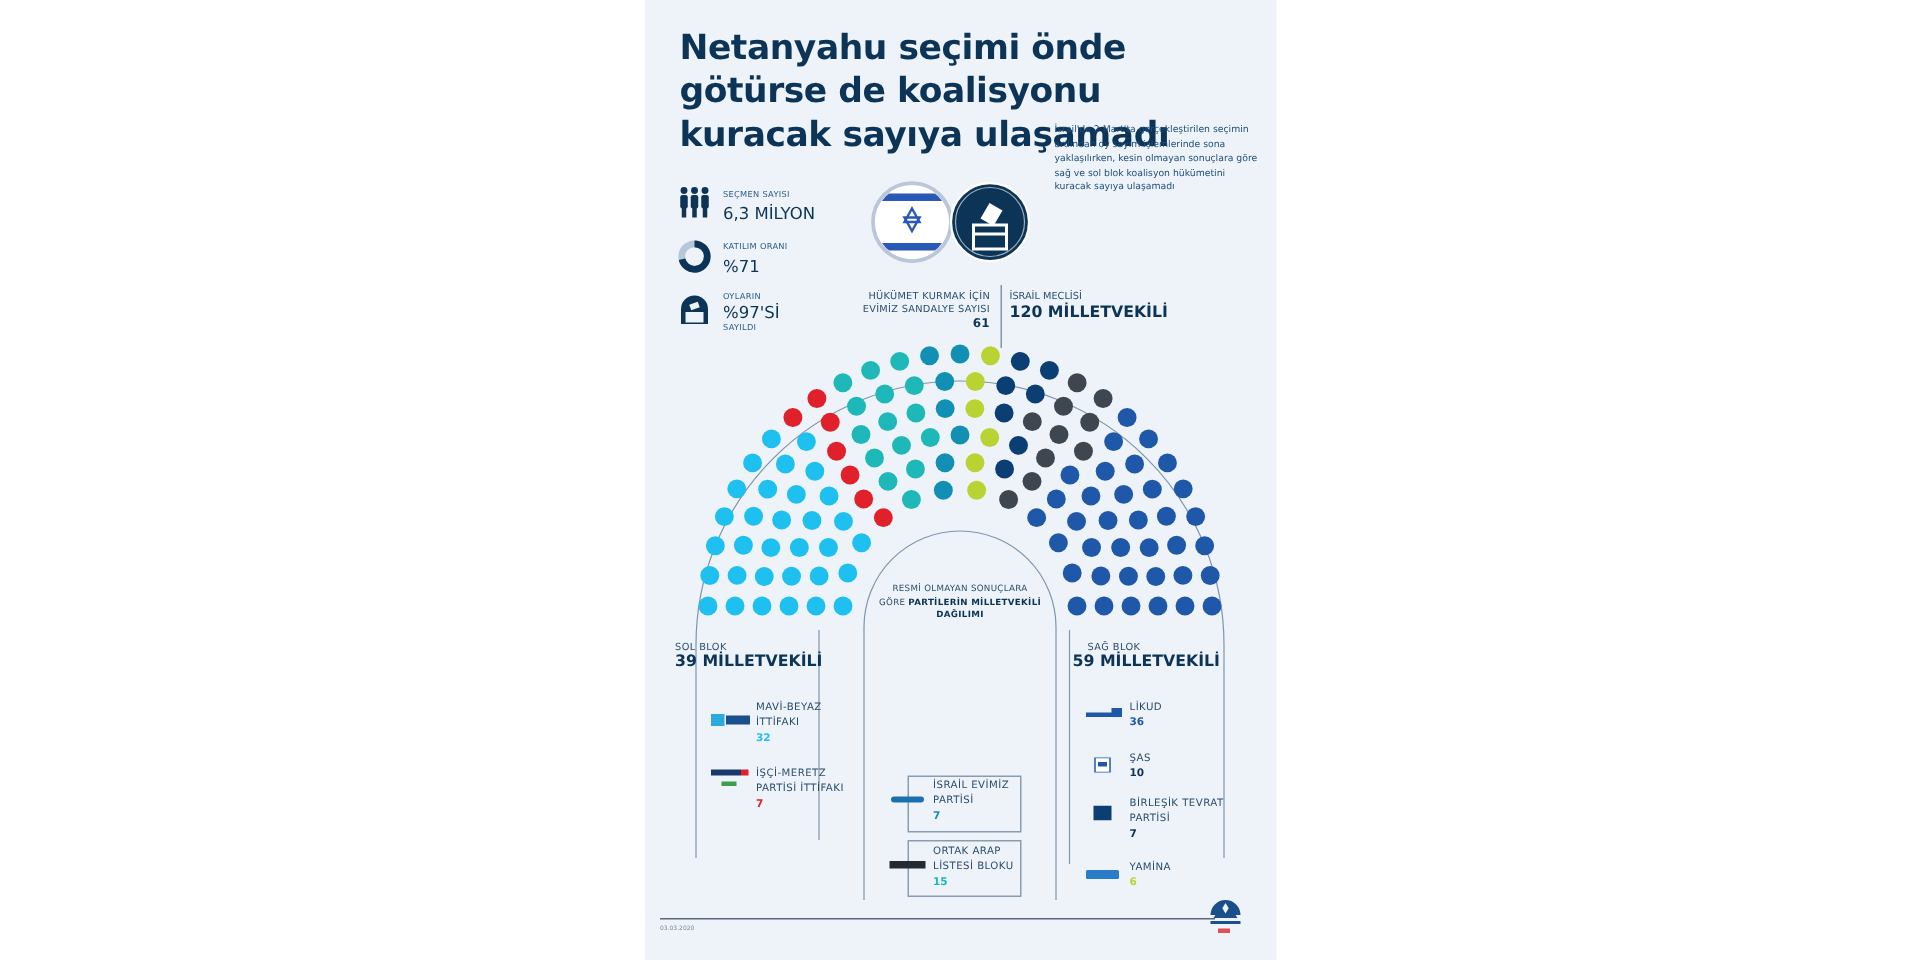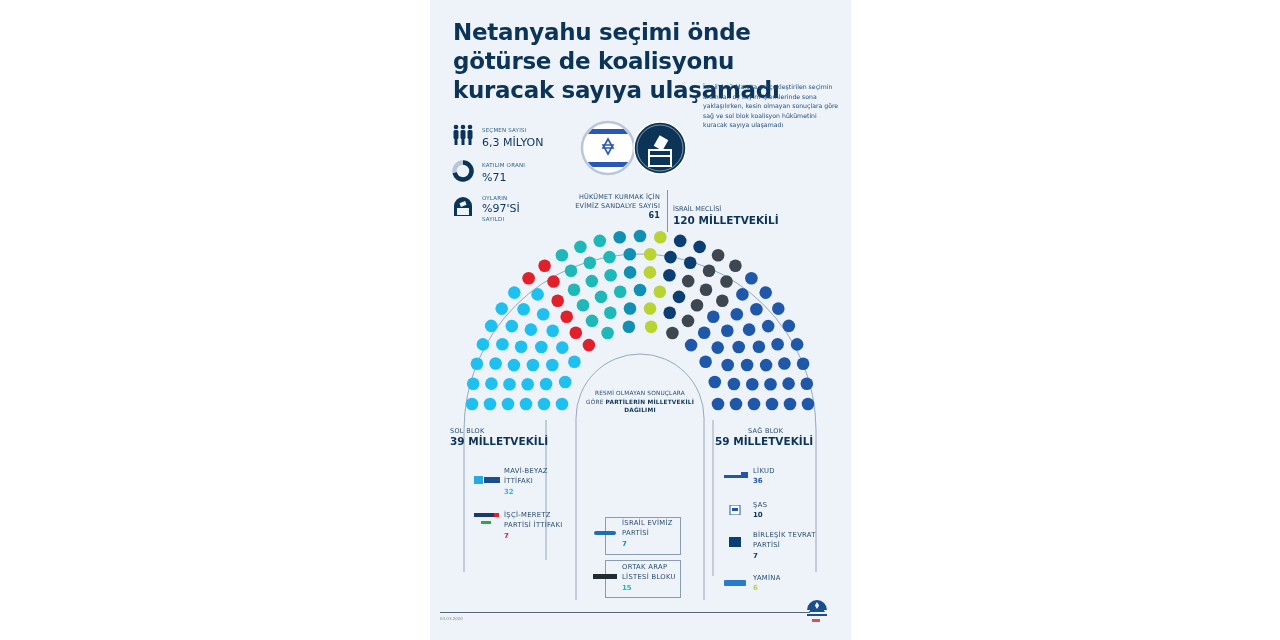--- a/index.html
+++ b/index.html
@@ -7,21 +7,21 @@
   .card{position:absolute;left:430px;top:0;width:421px;height:640px;background:#eef3fa;}
   .title{position:absolute;left:23px;top:18px;width:380px;font-family:"DejaVu Sans",sans-serif;font-weight:bold;font-size:23px;line-height:29px;color:#0c3457;letter-spacing:-0.3px;}
   .intro{position:absolute;left:273px;top:82px;width:140px;font-size:6.2px;line-height:9.6px;color:#1f4e7a;}
   .stat{position:absolute;left:22px;}
   .stat .ico{position:absolute;left:0;top:0;width:22px;height:22px;}
   .stat .lbl{position:absolute;left:30px;font-size:5.5px;color:#2a5d8a;letter-spacing:0.2px;white-space:nowrap;}
   .stat .val{position:absolute;left:30px;font-size:11px;font-weight:normal;color:#0c3457;white-space:nowrap;}
   .flags{position:absolute;left:150px;top:120px;width:110px;height:56px;}
   .gov{position:absolute;left:100px;top:193px;width:130px;text-align:right;font-size:6.5px;line-height:9px;color:#2a4d6e;letter-spacing:0.2px;}
   .gov b{font-size:8px;color:#0c3457;margin-top:32px;}
-  .meclis{position:absolute;left:243px;top:193px;font-size:6.5px;line-height:9px;color:#2a4d6e;margin-top:12px;}
+  .meclis{position:absolute;left:243px;top:193px;font-size:6.5px;line-height:9px;color:#2a4d6e;}
   .meclis .big{font-size:10.5px;font-weight:bold;color:#0c3457;line-height:13px;}
   .vline{position:absolute;left:237px;top:190px;width:1px;height:42px;background:#7f95aa;}
   svg.hemi{position:absolute;left:0;top:0;}
   .center-lbl{position:absolute;left:150px;top:389px;width:120px;text-align:center;font-size:5.8px;line-height:8.5px;color:#2a4d6e;letter-spacing:0.2px;}
   .center-lbl b{color:#0c3457;}
   .block-h{position:absolute;}
   .block-h .s{font-size:6.5px;color:#2a4d6e;letter-spacing:0.3px;}
   .block-h .b{font-size:10.5px;font-weight:bold;color:#0c3457;}
   .party{position:absolute;}
   .party .logo{position:absolute;left:0;top:6px;width:26px;height:10px;}
@@ -299,21 +299,21 @@
         <rect x="1" y="2" width="24" height="5" fill="#222a33"></rect>
       </svg>
     <div class="nm">
         <div>ORTAK ARAP</div>
         <div>LİSTESİ BLOKU</div>
       </div>
     <div class="ct" style="top:22px;color:#1fb8b8;">15</div>
   </div>
 
   <div class="block-h" style="left:285px;top:427px;width:100px;text-align:left;">
-    <div class="s" style="padding-left:33px;">SAĞ BLOK</div>
+    <div class="s" style="padding-left:10px;">SAĞ BLOK</div>
     <div class="b">59 MİLLETVEKİLİ</div>
   </div>
 
   <div class="party" style="left:293px;top:466px;">
     <svg class="logo" style="top:5px;" viewBox="0 0 26 10">
         <rect x="1" y="4" width="18" height="3" fill="#1f58a8"></rect>
         <rect x="18" y="1" width="7" height="6" fill="#1f58a8"></rect>
       </svg>
     <div class="nm">
         <div>LİKUD</div>

